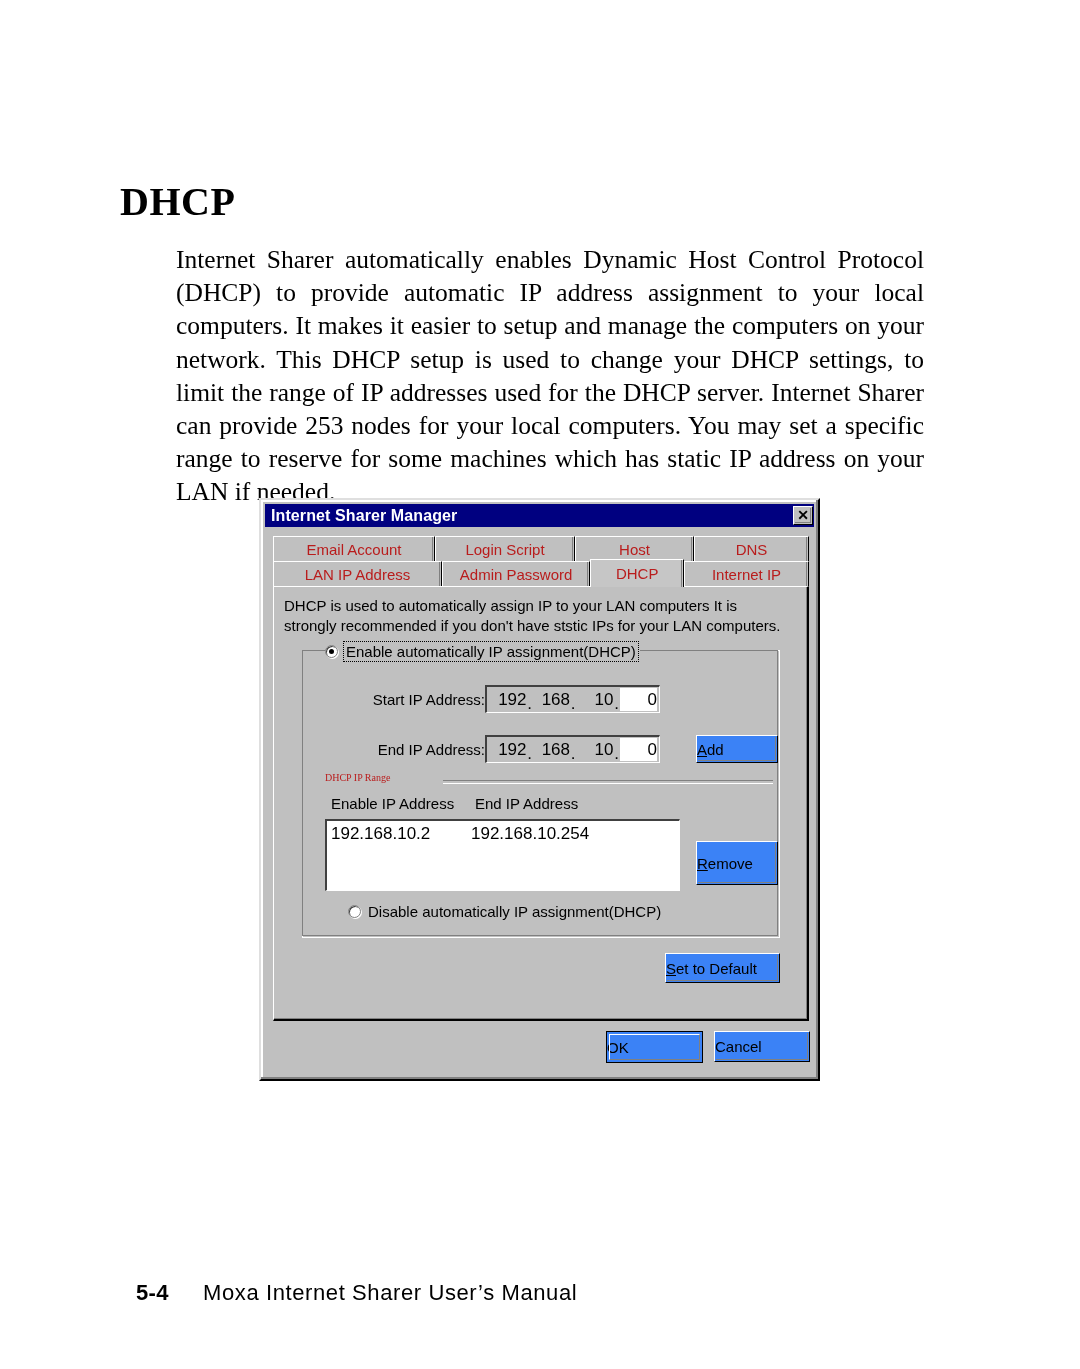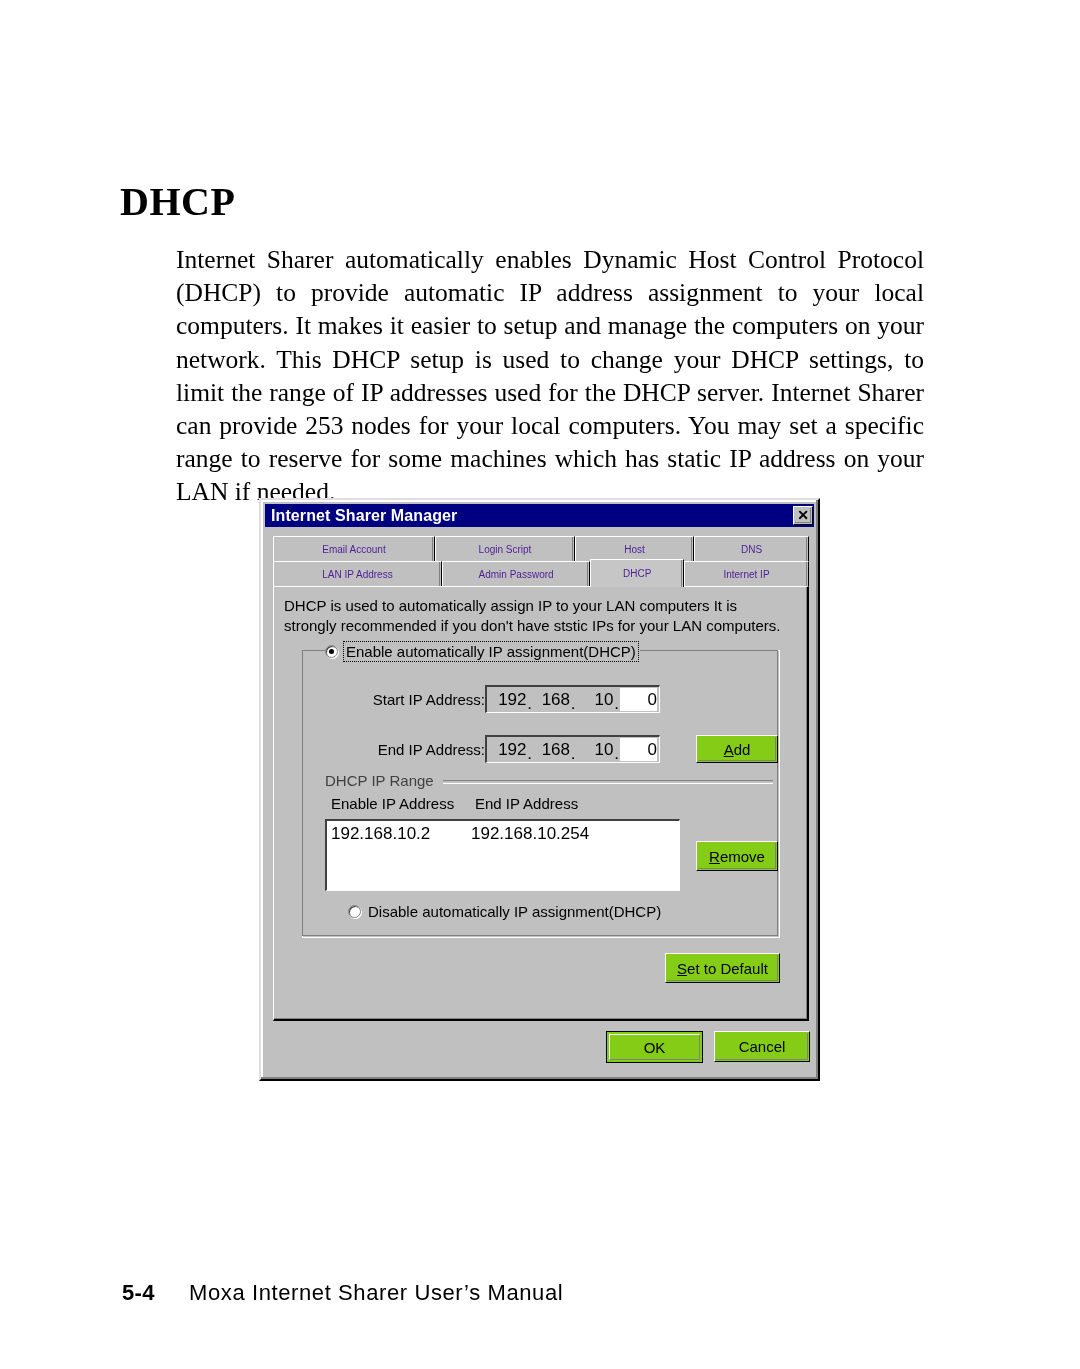--- a/index.html
+++ b/index.html
@@ -45,20 +45,21 @@
     left: 122px;
     top: 1280px;
     font-family: "Liberation Sans", sans-serif;
     font-size: 22px;
     color: #000;
     white-space: pre;
   }
   .page-footer .folio {
     font-weight: bold;
     letter-spacing: 0.3px;
+    margin-left: 14px;
   }
   .page-footer .title {
     letter-spacing: 0.6px;
     margin-left: 16px;
   }
 
   
   .dialog {
     position: absolute;
     left: 259px;
@@ -152,22 +153,22 @@
     height: 26px;
     box-sizing: border-box;
     background: #c0c0c0;
     border-top: 1px solid #ffffff;
     border-left: 1px solid #ffffff;
     border-right: 1px solid #000000;
     display: flex;
     align-items: center;
     justify-content: center;
     font-family: "Liberation Sans", sans-serif;
-    font-size: 10px;
-    color: #4c1d95;
+    font-size: 15px;
+    color: #b91c1c;
     position: relative;
     cursor: default;
     white-space: nowrap;
   }
   .tab::after {
     content: "";
     position: absolute;
     top: 0;
     right: 1px;
     bottom: 0;
@@ -336,28 +337,27 @@
     text-align: center;
     position: relative;
     top: 4px;
     font-size: 17px;
     line-height: 1;
   }
 
   
   .btn {
     box-sizing: border-box;
-    background: #84cc16;
+    background: #3b82f6;
     border-top: 1px solid #ffffff;
     border-left: 1px solid #ffffff;
     border-right: 1px solid #000000;
     border-bottom: 1px solid #000000;
     display: flex;
     align-items: center;
-    justify-content: center;
     font-family: "Liberation Sans", sans-serif;
     font-size: 15px;
     color: #000;
     position: relative;
     cursor: default;
     white-space: nowrap;
   }
   .btn::after {
     content: "";
     position: absolute;
@@ -390,23 +390,23 @@
 
   
   .subgroup-line {
     position: absolute;
     height: 2px;
     border-top: 1px solid #808080;
     border-bottom: 1px solid #ffffff;
   }
   .subgroup-title {
     position: absolute;
-    font-family: Liberation Sans, sans-serif;
-    font-size: 15px;
-    color: #404040;
+    font-family: Liberation Serif, serif;
+    font-size: 10px;
+    color: #b91c1c;
     background: #c0c0c0;
     padding-right: 5px;
     white-space: nowrap;
   }
   .col-head {
     position: absolute;
     font-family: "Liberation Sans", sans-serif;
     font-size: 15px;
     color: #000;
     white-space: nowrap;
@@ -530,21 +530,21 @@
       <div class="col-head" style="left:28px; top:144px;">Enable IP Address</div>
       <div class="col-head" style="left:172px; top:144px;">End IP Address</div>
 
       <div class="listbox" style="left:22px; top:168px; width:355px; height:72px;">
         <div class="list-row">
           <span class="list-cell-start">192.168.10.2</span>
           <span class="list-cell-end">192.168.10.254</span>
         </div>
       </div>
 
-      <div class="btn" style="position:absolute; left:393px; top:190px; width:82px; height:30px;">
+      <div class="btn" style="position:absolute; left:393px; top:190px; width:82px; height:44px;">
         <span><u>R</u>emove</span>
       </div>
 
       <div style="position:absolute; left:45px; top:252px; display:flex; align-items:center;">
         <span class="radio"></span>
         <span class="radio-label">Disable automatically IP assignment(DHCP)</span>
       </div>
 
     </div>
 

